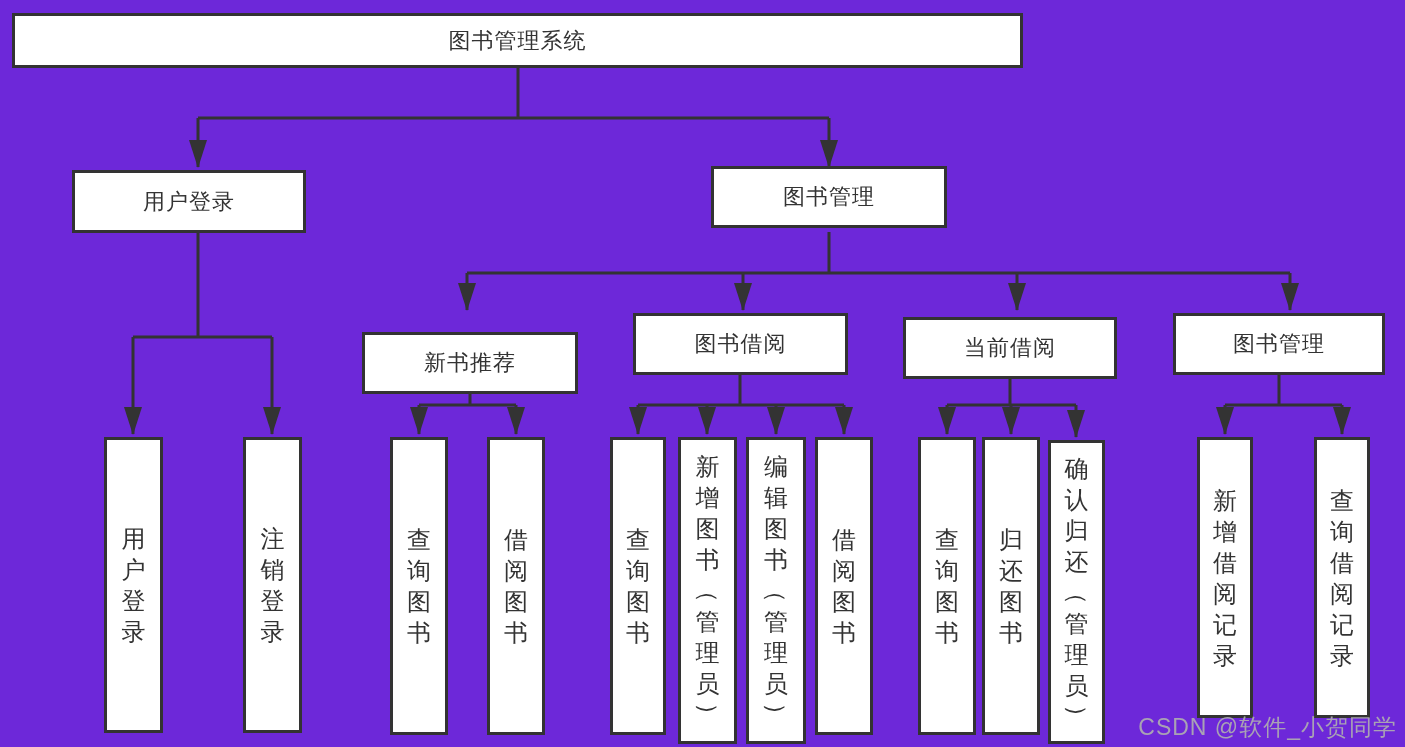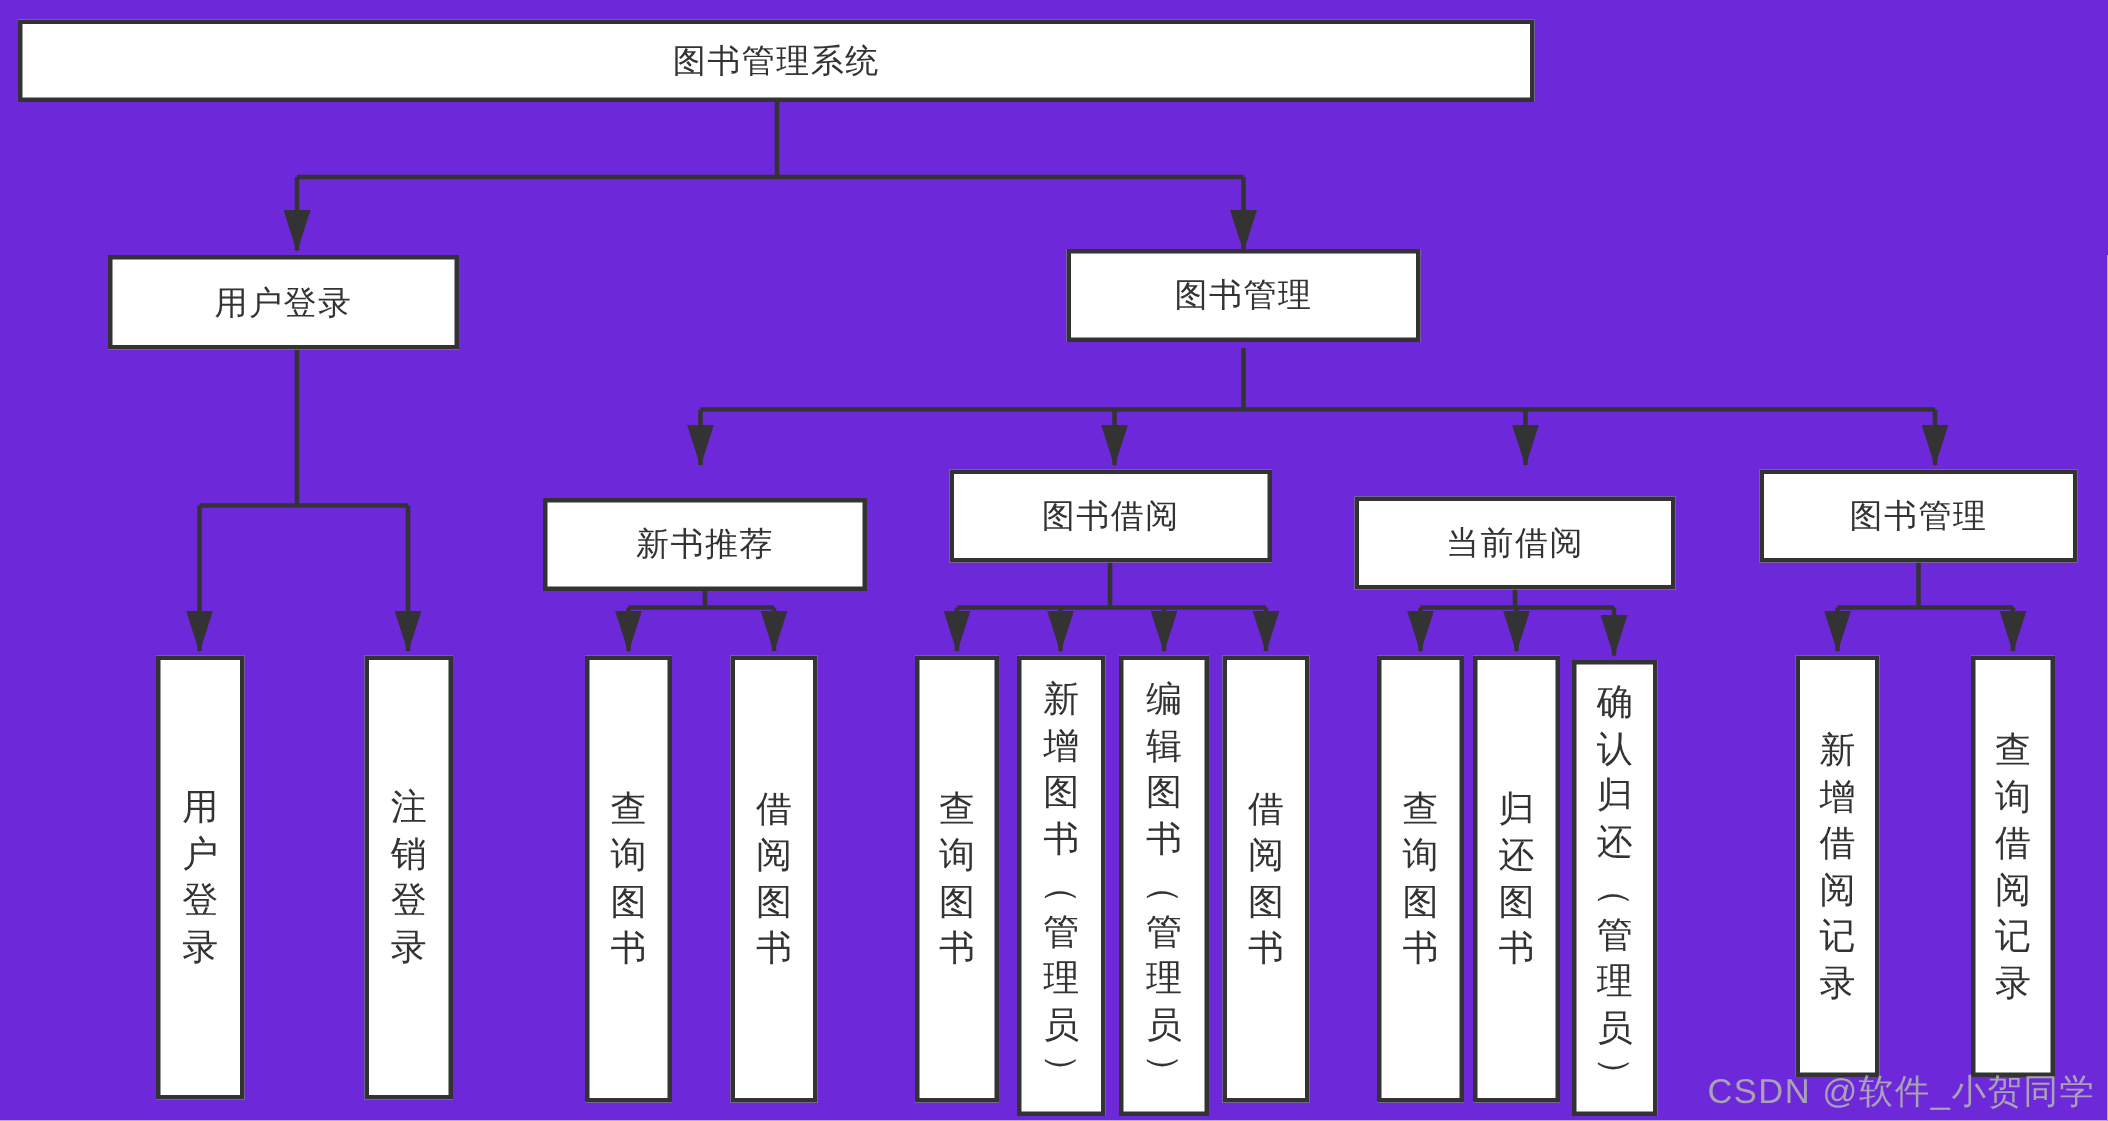--- a/index.html
+++ b/index.html
@@ -135,21 +135,21 @@
   <div class="hbox" style="left:711px; top:166px; width:236px; height:62px;">
     <span>图书管理</span>
   </div>
 
   <div class="hbox" style="left:362px; top:313px; width:216px; height:62px;margin-top:19px;">
     <span>新书推荐</span>
   </div>
   <div class="hbox" style="left:633px; top:313px; width:215px; height:62px;">
     <span>图书借阅</span>
   </div>
-  <div class="hbox" style="left:903px; top:331px; width:214px; height:62px;">
+  <div class="hbox" style="left:903px; top:317px; width:214px; height:62px;">
     <span>当前借阅</span>
   </div>
   <div class="hbox" style="left:1173px; top:313px; width:212px; height:62px;">
     <span>图书管理</span>
   </div>
 
   <div class="vbox" style="left:104px; top:437px; width:59px; height:296px;">
     <div class="vlabel">
         <span class="ch">用</span>
         <span class="ch">户</span>

